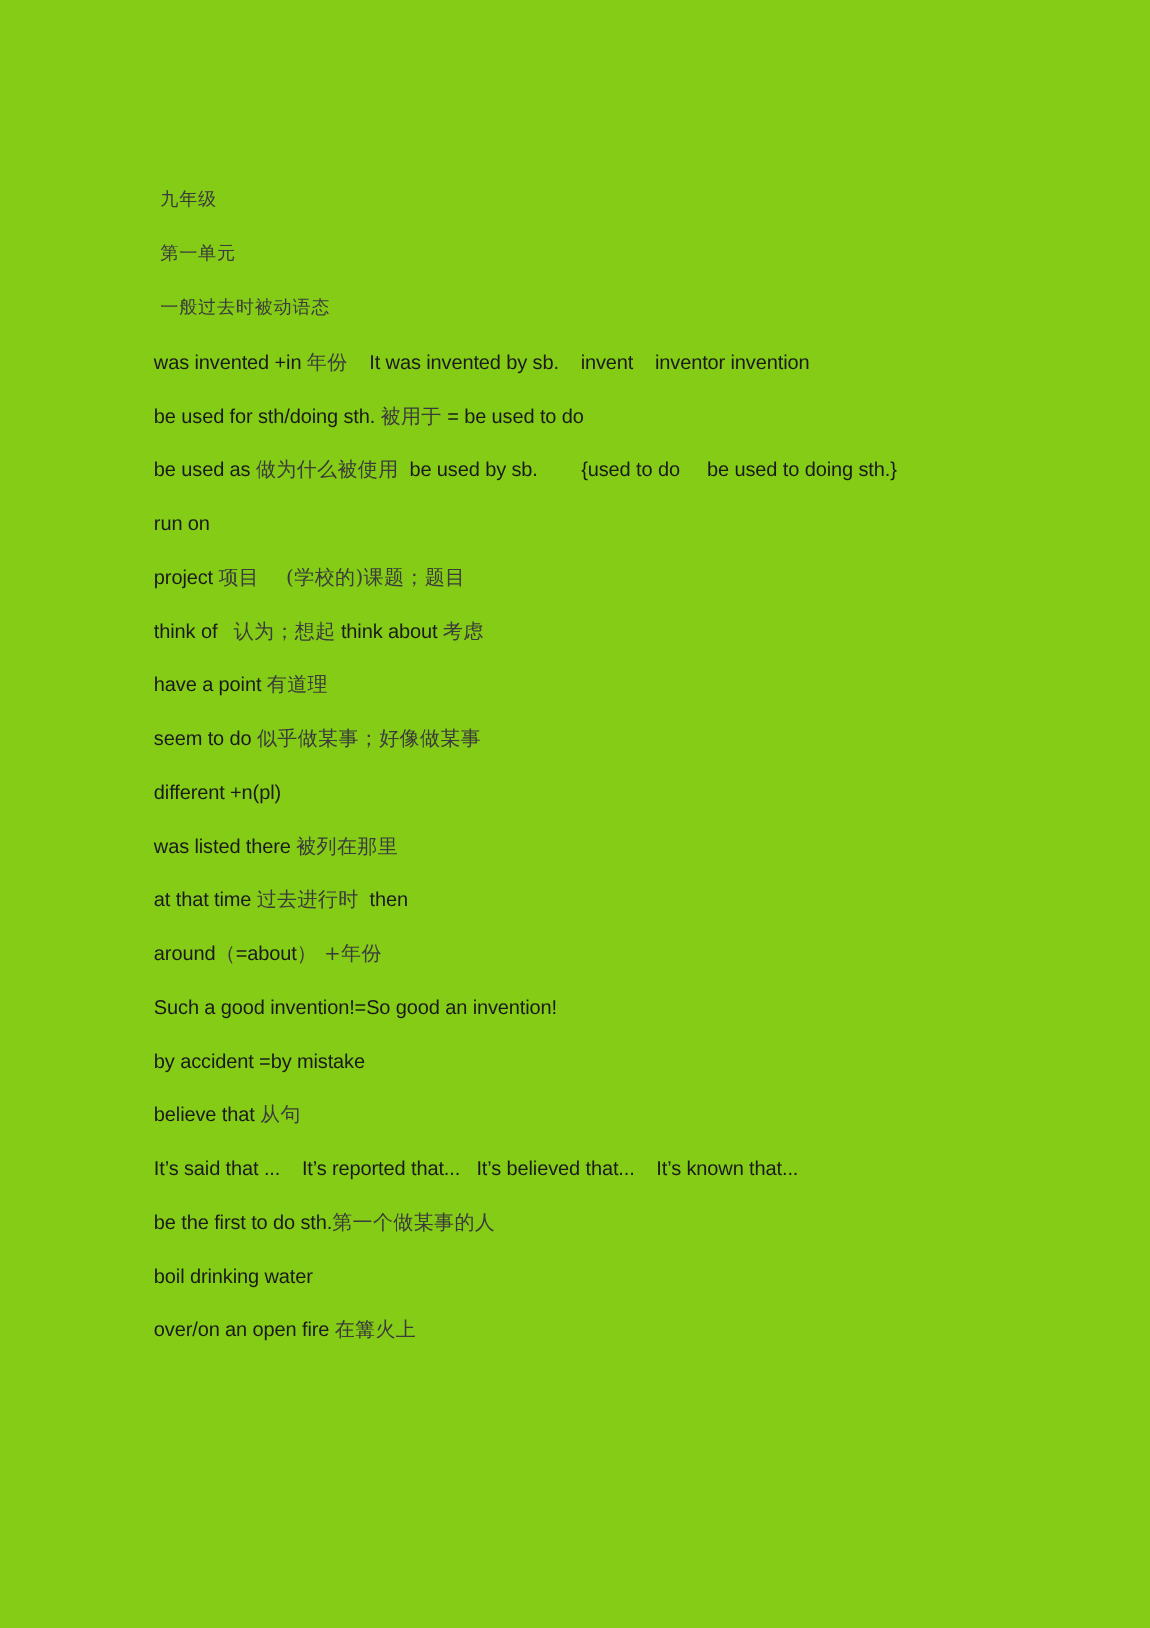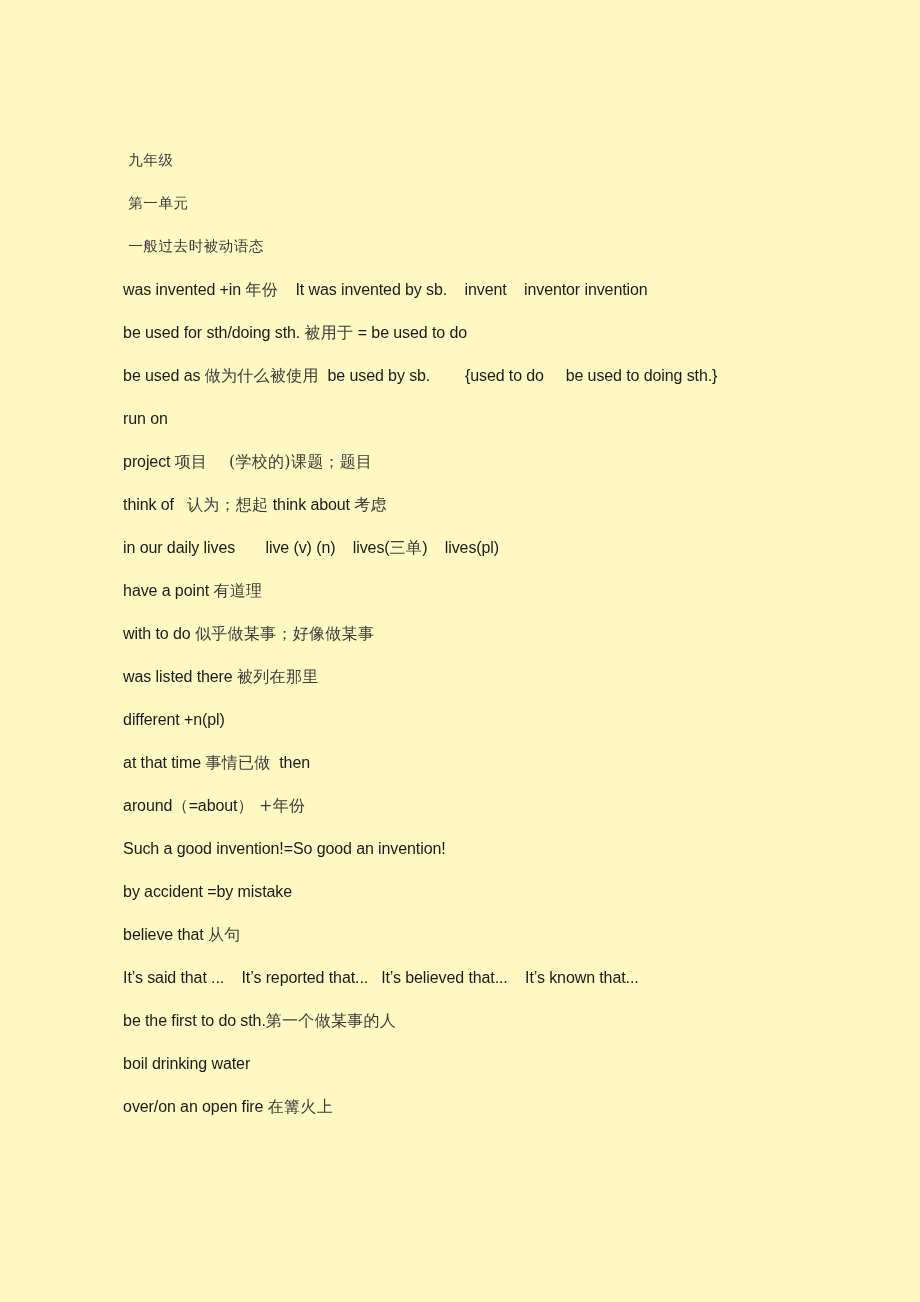--- a/index.html
+++ b/index.html
@@ -13,21 +13,21 @@
     position: relative;
     font-family: "Liberation Sans", sans-serif;
     overflow: hidden;
   }
   .page {
     position: absolute;
     left: 0;
     top: 0;
     width: 920px;
     height: 1302px;
-    background: #fef9c3;
+    background: #84cc16;
   }
   .content {
     position: absolute;
     left: 97px;
     top: 96px;
     width: 760px;
   }
   .line {
     height: 43px;
     line-height: 43px;
@@ -91,42 +91,39 @@
 
     <div class="line">
       <span class="en">project </span><span class="cjk">项目    (学校的)课题；题目</span><span class="en"></span><span class="cjk"></span>
     </div>
 
     <div class="line">
       <span class="en">think of   </span><span class="cjk">认为；想起</span><span class="en"> think about </span><span class="cjk">考虑</span>
     </div>
 
 
-    <div class="line">
-      <span class="en">in our daily lives       live (v) (n)    lives(</span><span class="cjk">三单</span><span class="en">)    lives(pl)</span><span class="cjk"></span>
-    </div>
 
     <div class="line">
       <span class="en">have a point </span><span class="cjk">有道理</span><span class="en"></span><span class="cjk"></span>
     </div>
 
     <div class="line">
-      <span class="en">with to do </span><span class="cjk">似乎做某事；好像做某事</span><span class="en"></span><span class="cjk"></span>
+      <span class="en">seem to do </span><span class="cjk">似乎做某事；好像做某事</span><span class="en"></span><span class="cjk"></span>
+    </div>
+
+    <div class="line">
+      <span class="en">different +n(pl)</span><span class="cjk"></span><span class="en"></span><span class="cjk"></span>
     </div>
 
     <div class="line">
       <span class="en">was listed there </span><span class="cjk">被列在那里</span><span class="en"></span><span class="cjk"></span>
     </div>
 
     <div class="line">
-      <span class="en">different +n(pl)</span><span class="cjk"></span><span class="en"></span><span class="cjk"></span>
-    </div>
-
-    <div class="line">
-      <span class="en">at that time </span><span class="cjk">事情已做</span><span class="en">  then</span><span class="cjk"></span>
+      <span class="en">at that time </span><span class="cjk">过去进行时</span><span class="en">  then</span><span class="cjk"></span>
     </div>
 
     <div class="line">
       <span class="en">around</span><span class="cjk">（</span><span class="en">=about</span><span class="cjk">） +年份</span>
     </div>
 
     <div class="line">
       <span class="en">Such a good invention!=So good an invention!</span><span class="cjk"></span><span class="en"></span><span class="cjk"></span>
     </div>
 

